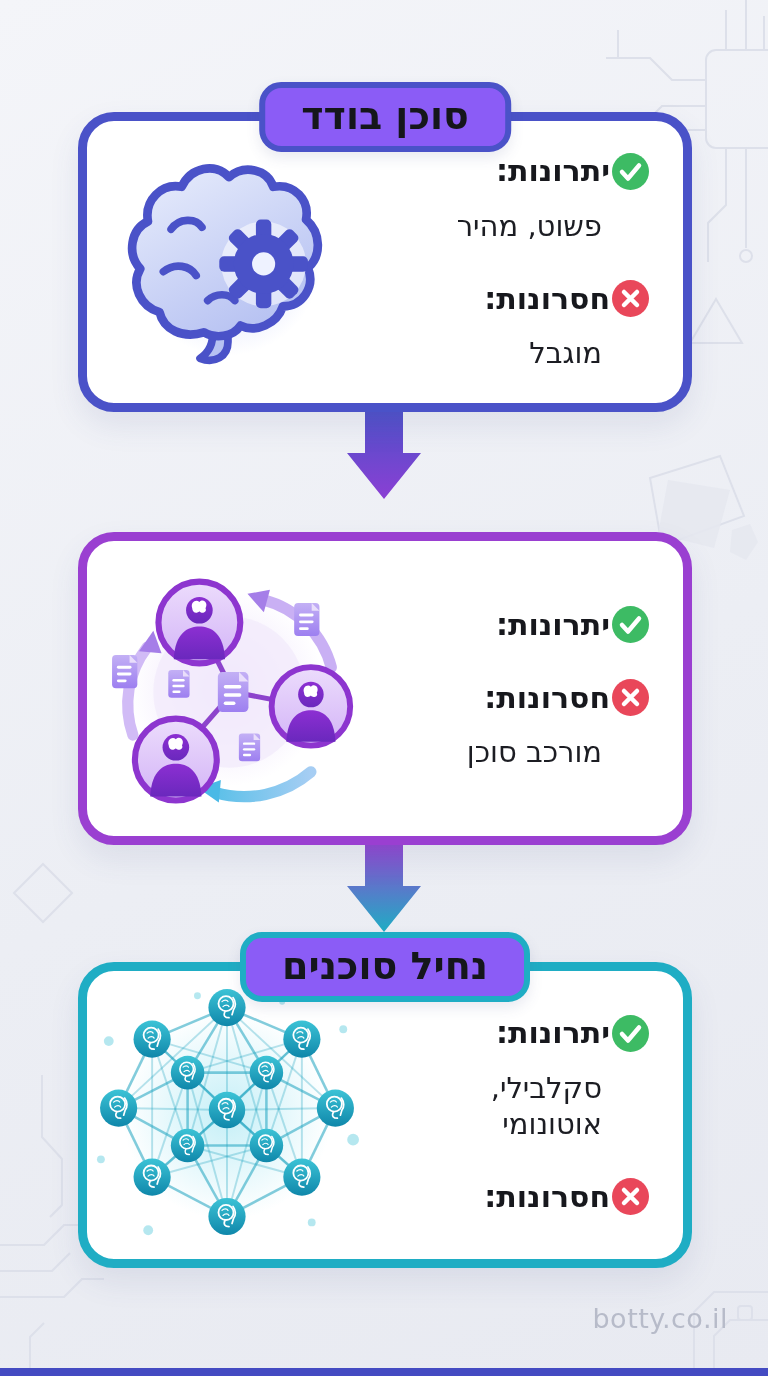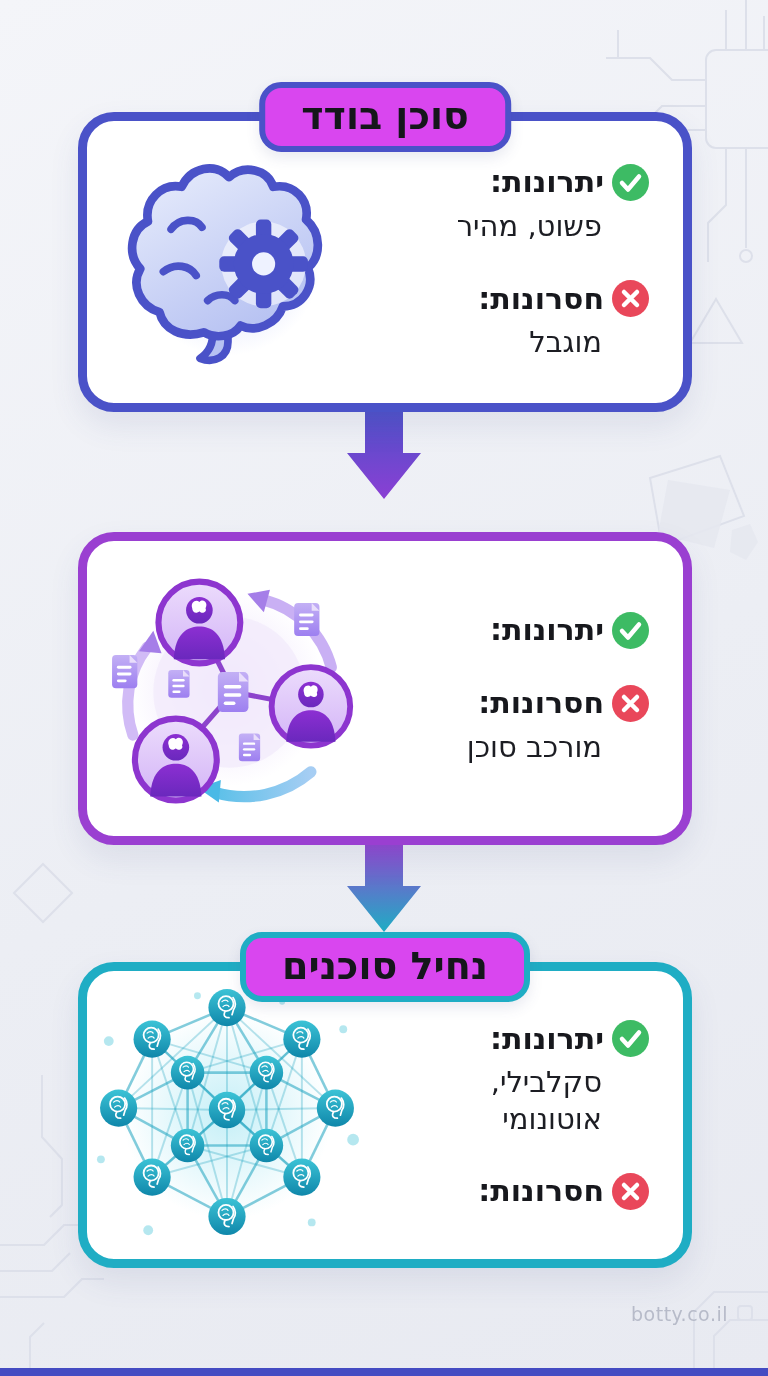--- a/index.html
+++ b/index.html
@@ -15,49 +15,49 @@
   .deco .fillsoft{fill:#e6e8f0;stroke:none;opacity:.9;}
   
   .card{
     position:absolute;left:78px;width:614px;z-index:2;
     background:#ffffff;border:9px solid var(--accent);border-radius:36px;
     box-shadow:0 14px 30px rgba(70,80,140,.10);
     box-sizing:border-box;
   }
   .pill{
     position:absolute;top:-39px;left:50%;transform:translateX(-50%);
-    background:#d946ef;border:6px solid var(--accent);border-radius:22px;
+    background:#8b5cf6;border:6px solid var(--accent);border-radius:22px;
     padding:5px 36px;white-space:nowrap;z-index:3;
     box-shadow:0 6px 14px rgba(70,80,140,.12);
   }
   .pill-text{
     font-size:38px;font-weight:700;color:#15161b;line-height:1.25;direction:rtl;
   }
   .card-body{
     position:absolute;inset:0;display:flex;align-items:center;
   }
   .icon-wrap{flex:0 0 47%;display:flex;justify-content:center;align-items:center;position:relative;}
   .icon-glow{position:absolute;width:280px;height:280px;border-radius:50%;}
   .glow-indigo{background:radial-gradient(closest-side,rgba(130,150,245,.38),rgba(130,150,245,0) 72%);}
   .glow-purple{background:radial-gradient(closest-side,rgba(190,150,245,.30),rgba(190,150,245,0) 72%);}
   .glow-teal{background:radial-gradient(closest-side,rgba(110,215,235,.40),rgba(110,215,235,0) 72%);}
   .text-col{
     flex:1;direction:rtl;display:flex;flex-direction:column;gap:36px;
     padding-left:26px;padding-right:34px;box-sizing:border-box;
   }
-  .pc-head{display:flex;align-items:center;gap:8px;}
+  .pc-head{display:flex;align-items:center;gap:2px;}
   .pc-badge{width:37px;height:37px;flex:0 0 37px;}
   .pc-label{font-size:30px;font-weight:700;color:#17181d;line-height:1.2;}
-  .pc-value{font-size:29px;color:#1c1d23;margin-right:47px;margin-top:7px;line-height:1.25;}
+  .pc-value{font-size:29px;color:#1c1d23;margin-right:47px;margin-top:18px;line-height:1.25;}
   
   .flow-arrow{position:absolute;left:50%;transform:translateX(-50%);z-index:1;}
   
   .watermark{
     position:absolute;right:40px;top:1303px;z-index:2;
-    font-size:19px;color:#b7bbc9;letter-spacing:.5px;
+    font-size:27px;color:#b7bbc9;letter-spacing:.5px;
   }
   .bottom-bar{position:absolute;left:0;bottom:0;width:768px;height:8px;background:#444bc2;z-index:4;}
   svg{display:block;}
 </style>
 </head>
 <body>
 
 <div class="stage">
 
   <svg class="deco" style="right:0;top:0;" width="180" height="320" viewBox="0 0 180 320">

